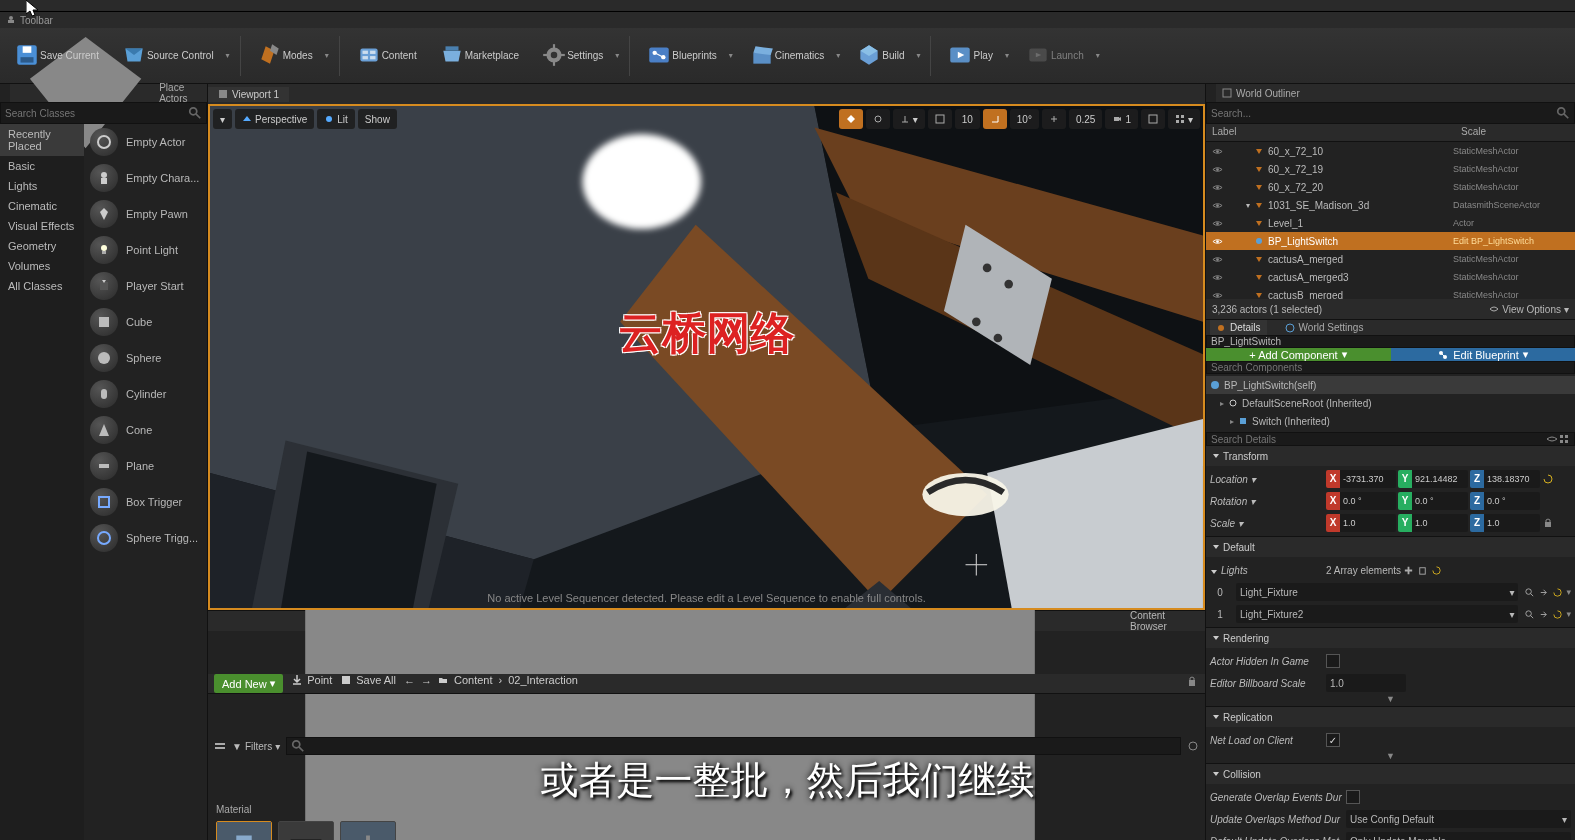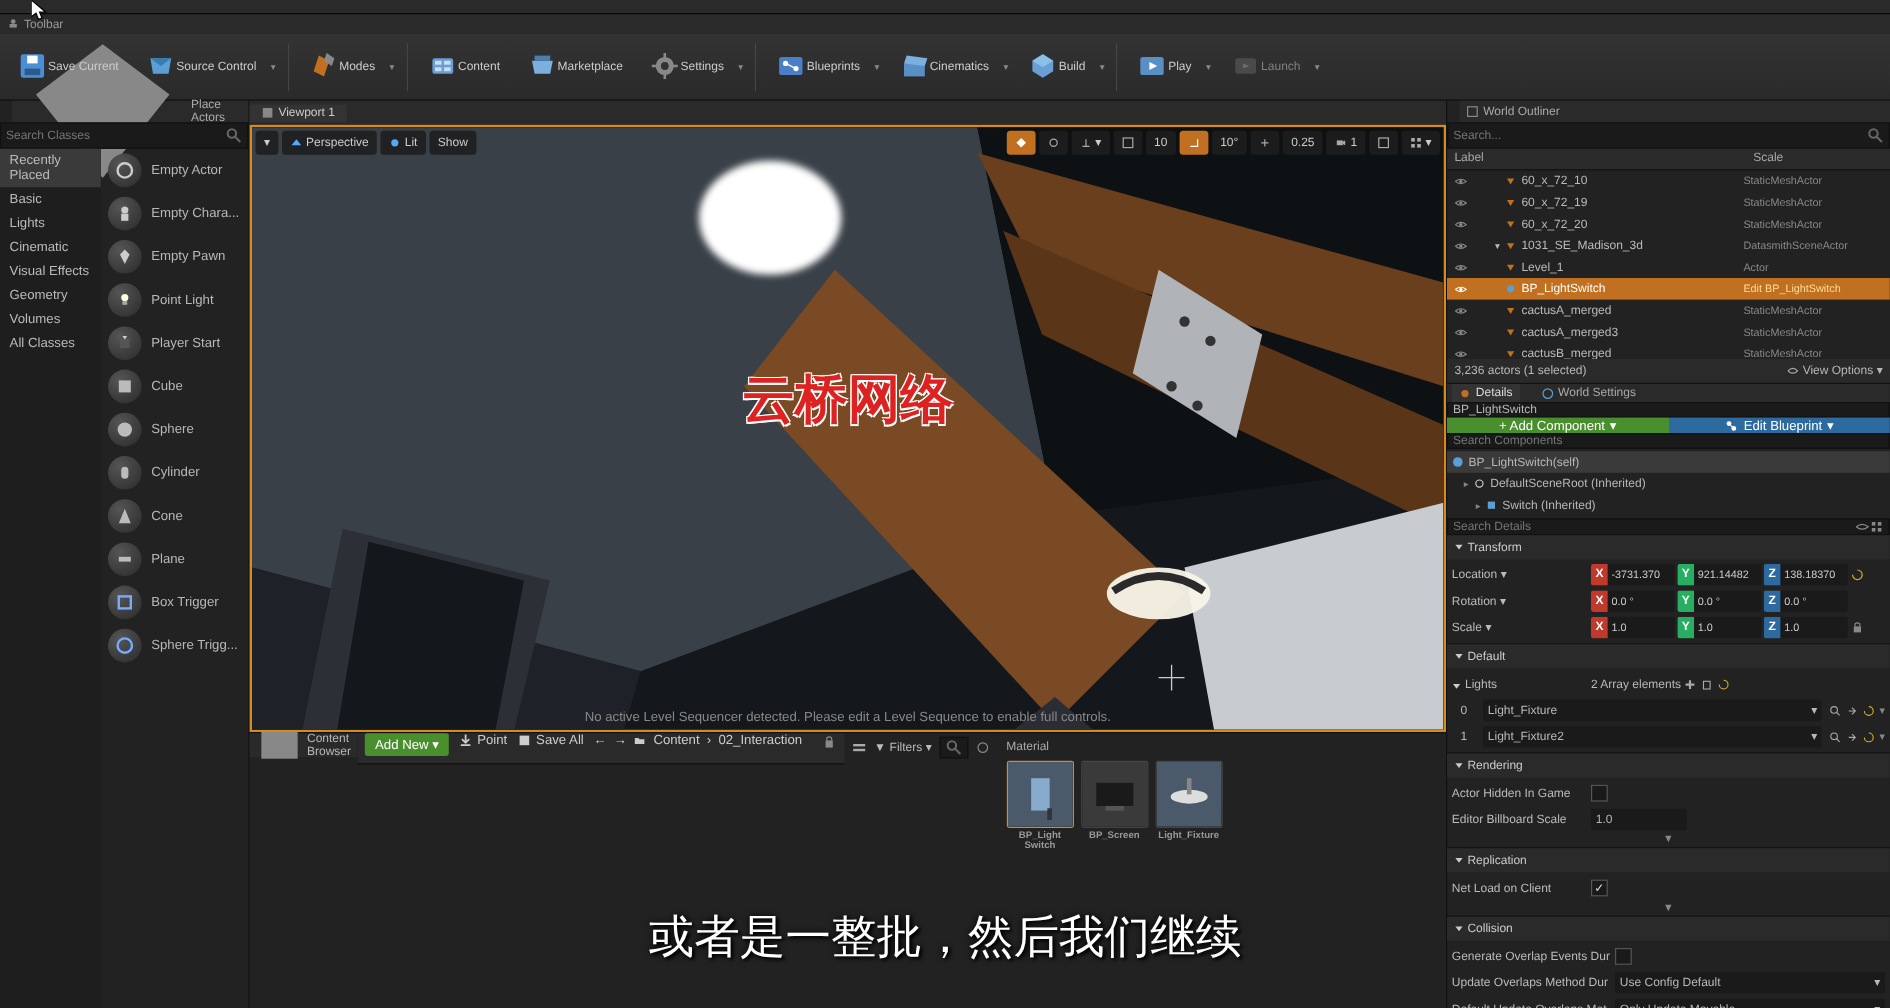--- a/index.html
+++ b/index.html
@@ -42,21 +42,21 @@
 .viewport { flex:1; position:relative; background:#161616; border:2px solid #d68b1f; overflow:hidden; }
 .vp-toolbar { position:absolute; top:3px; left:3px; right:3px; display:flex; justify-content:space-between; z-index:2; }
 .vp-tl-l, .vp-tl-r { display:flex; gap:3px; }
 .vp-btn { background:rgba(30,30,30,.9); border-radius:3px; height:20px; padding:0 7px; display:flex; align-items:center; font-size:10px; color:#ccc; gap:3px; cursor:pointer; }
 .vp-btn svg { width:10px; height:10px; }
 .vp-btn.orange { background:#c07020; }
 .vp-scene { position:absolute; inset:0; }
 .vp-status { position:absolute; bottom:4px; left:0; right:0; text-align:center; font-size:11px; color:#888; }
 .watermark { position:absolute; top:50%; left:50%; transform:translate(-50%,-90%); font-size:44px; font-weight:bold; color:#d22; text-shadow:1px 1px 0 #fff,-1px -1px 0 #fff,1px -1px 0 #fff,-1px 1px 0 #fff; z-index:3; }
 
-.cb { height:230px; background:#222; display:flex; border-top:1px solid #111; }
+.cb { height:230px; background:#222; display:flex; flex-direction:column; border-top:1px solid #111;gap:43px; }
 .cb-head { height:20px; background:#2a2a2a; display:flex; align-items:center; padding:0 6px; font-size:10px; gap:4px; }
 .cb-tool { height:26px; background:#2a2a2a; display:flex; align-items:flex-start; padding:0 6px; gap:8px; border-bottom:1px solid #111; }
 .cb-add { background:#4a8f2e; color:#fff; padding:3px 8px; border-radius:2px; font-size:11px; display:flex; align-items:center; gap:3px; cursor:pointer; }
 .cb-tool-btn { color:#ccc; font-size:11px; display:flex; align-items:center; gap:4px; cursor:pointer; }
 .cb-tool-btn svg { width:12px; height:12px; }
 .cb-crumbs { display:flex; align-items:center; gap:6px; font-size:11px; color:#ccc; }
 .cb-crumbs svg { width:10px; height:10px; }
 .cb-filter { height:24px; background:#222; display:flex; align-items:center; padding:0 6px; gap:6px; }
 .cb-filter .filt { font-size:10px; color:#bbb; cursor:pointer; display:flex; align-items:center; gap:3px; }
 .cb-body { flex:1; padding:4px 8px; }
@@ -98,21 +98,21 @@
 .det-btn.blue { background:#2c6aa0; }
 .comp-tree { padding:2px 0; }
 .comp-row { height:18px; display:flex; align-items:center; font-size:10px; padding:0 4px; gap:4px; }
 .comp-row.sel { background:#3a3a3a; }
 .comp-row svg { width:10px; height:10px; }
 .section { border-bottom:1px solid #111; }
 .section-h { height:20px; background:#2a2a2a; display:flex; align-items:center; padding:0 6px; font-size:10px; color:#ccc; gap:3px; cursor:pointer; }
 .section-h svg { width:8px; height:8px; }
 .section-b { padding:2px 4px; }
 .prop-row { display:flex; align-items:center; height:22px; font-size:10px; gap:4px; }
-.prop-lbl { width:112px; color:#bbb; display:flex; align-items:flex-end; gap:3px; }
+.prop-lbl { width:112px; color:#bbb; display:flex; align-items:flex-end; gap:3px;font-style:italic; }
 .prop-lbl svg { width:8px; height:8px; }
 .prop-val { flex:1; display:flex; gap:2px; align-items:center; }
 .xyz { display:flex; gap:2px; }
 .xyz .fld { display:flex; height:18px; border-radius:2px; overflow:hidden; align-items:center; }
 .xyz .axis { width:14px; text-align:center; font-weight:bold; color:#fff; font-size:10px; line-height:18px; }
 .xyz .axis.x { background:#c0392b; }
 .xyz .axis.y { background:#27ae60; }
 .xyz .axis.z { background:#2c6aa0; }
 .xyz .num { width:56px; background:#1a1a1a; color:#ccc; font-size:9px; padding:0 3px; height:18px; line-height:18px; }
 .arr-row { display:flex; height:22px; align-items:center; gap:6px; }

